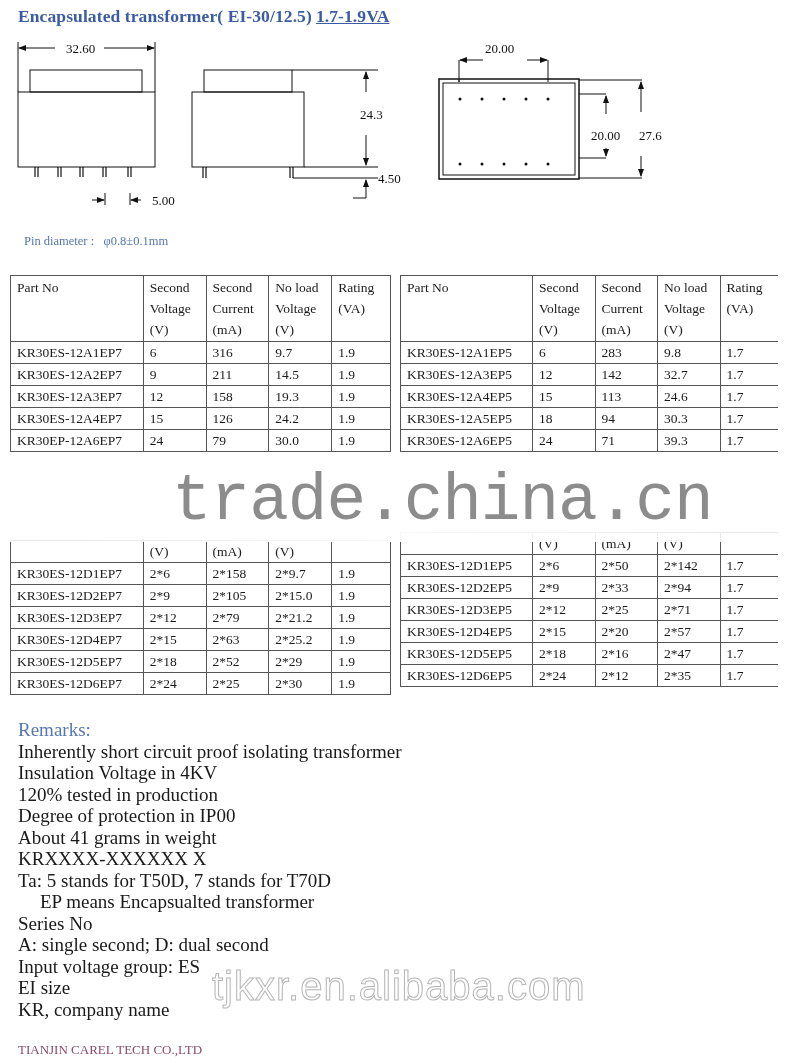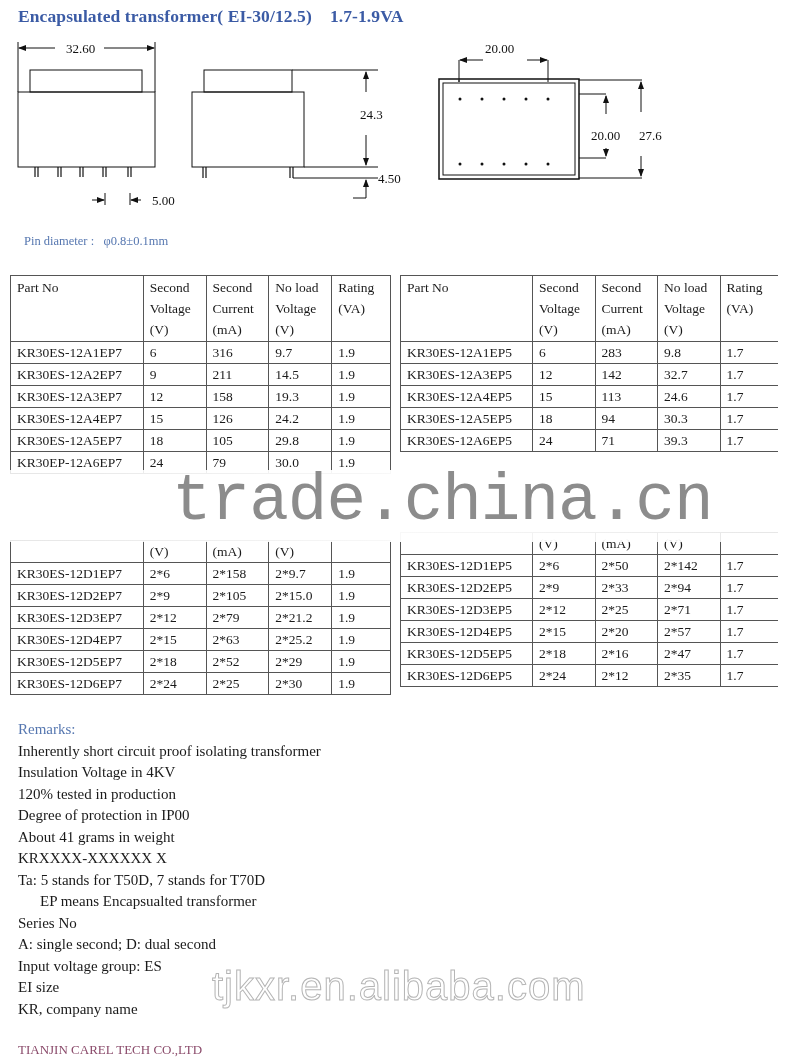--- a/index.html
+++ b/index.html
@@ -1,35 +1,35 @@
 <!DOCTYPE html>
 <html><head>
 <meta charset="utf-8">
 <style>
   html, body { margin:0; padding:0; background:#ffffff; }
   body { width:800px; height:1063px; position:relative; overflow:hidden;
          font-family:"Liberation Serif", "DejaVu Serif", serif; color:#1a1a1a; }
   .title { position:absolute; left:18px; top:6px; font-size:17.5px; font-weight:bold; color:#3b5ba5; letter-spacing:0.1px; }
-  .title .va { margin-left:18px; }
+  .title .va { margin-left:4px;text-decoration:underline; }
   .drawings { position:absolute; left:0; top:30px; width:800px; height:190px; }
   .pin { position:absolute; left:24px; top:234px; font-size:12.5px; color:#5677b0; }
   table.spec { position:absolute; border-collapse:collapse; font-size:13.5px; line-height:21px; }
   table.spec td { border:1px solid #555; padding:0 6px; vertical-align:top; height:21px; white-space:nowrap; }
   table.spec tr.hdr td { height:64px; padding-top:1px; }
   table.spec.right td.last { border-right:none; }
   #tblA7 { left:10px; top:275px; width:381px; }
   #tblA5 { left:400px; top:275px; width:378px; }
   #tblD7 { left:10px; top:540px; width:381px; }
   #tblD5 { left:400px; top:532px; width:378px; }
   .col0 { width:118px; } .col1 { width:49px; } .col2 { width:49px; } .col3 { width:49px; } .col4 { width:45px; }
   .wm-band { position:absolute; left:0; top:470px; width:800px; height:72px;
              background:linear-gradient(to right, rgba(255,255,255,0.85), rgba(255,255,255,0.96) 50%, rgba(255,255,255,0.85)); }
   .wm-trade { position:absolute; left:172px; top:462px; font-family:Liberation Mono, monospace;
               font-size:66px; color:#8c8c8c; letter-spacing:-1px; line-height:80px; }
-  .remarks { position:absolute; left:18px; top:719px; font-size:15px; line-height:21.5px; }
+  .remarks { position:absolute; left:18px; top:719px; font-size:19px; line-height:21.5px; }
   .remarks .rh { color:#5677b0; }
   .remarks .indent { padding-left:22px; }
   .wm-ali { position:absolute; left:212px; top:922px; font-family:"Liberation Sans", "DejaVu Sans", sans-serif;
             font-size:40px; color:#ffffff; -webkit-text-stroke:1px #b5b5b5; letter-spacing:1px;margin-top:42px; }
   .company { position:absolute; left:18px; top:1042px; font-size:13px; color:#8a4a6a; }
 </style>
 </head>
 <body>
 
 <div class="title">
@@ -160,27 +160,20 @@
         <td>1.9</td>
       </tr>
   <tr>
         <td>KR30ES-12A4EP7</td>
         <td>15</td>
         <td>126</td>
         <td>24.2</td>
         <td>1.9</td>
       </tr>
   <tr>
-        <td>KR30ES-12A5EP7</td>
-        <td>18</td>
-        <td>105</td>
-        <td>29.8</td>
-        <td>1.9</td>
-      </tr>
-  <tr>
         <td>KR30EP-12A6EP7</td>
         <td>24</td>
         <td>79</td>
         <td>30.0</td>
         <td>1.9</td>
       </tr>
 </tbody>
   </table>
 
 <table class="spec right" id="tblA5">

